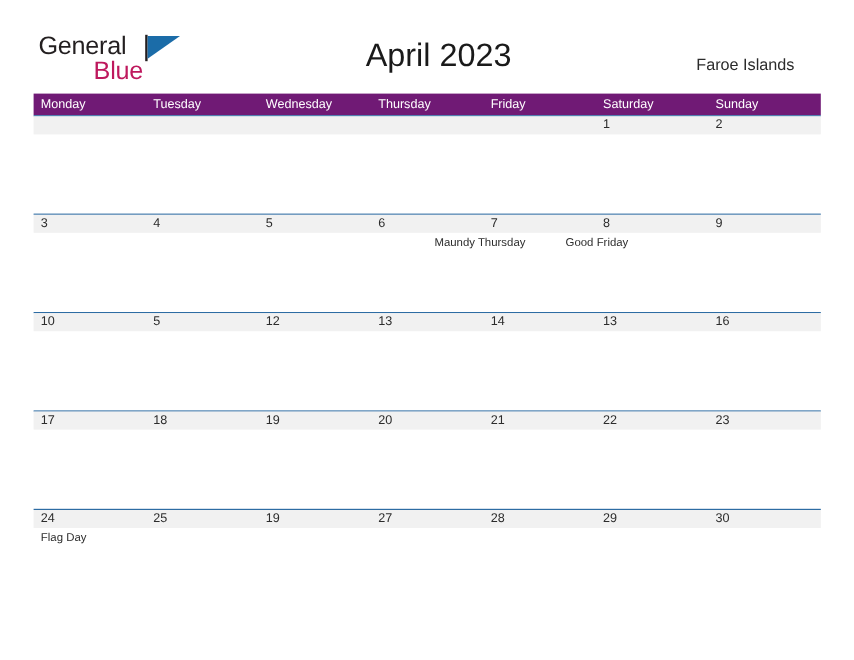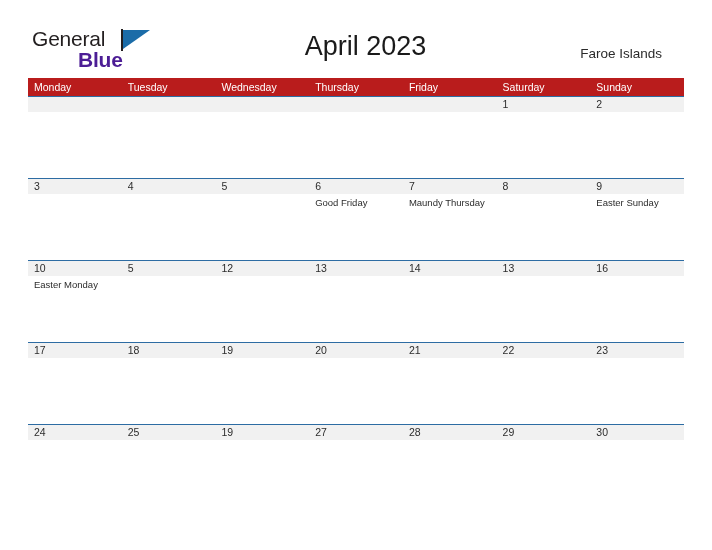--- a/index.html
+++ b/index.html
@@ -63,22 +63,21 @@
     width: 2px;
     height: 22px;
     background: #231f20;
   }
   .logo-blue {
     position: absolute;
     left: 46px;
     top: 21px;
     font-size: 21px;
     letter-spacing: -0.2px;
-    color: #4c1d95;
-    font-weight: bold;
+    color: #be185d;
   }
 
   .month-title {
     position: absolute;
     left: 0;
     right: 0;
     top: 31px;
     text-align: center;
     font-size: 27px;
     font-weight: normal;
@@ -99,21 +98,21 @@
   
   .calendar {
     position: absolute;
     left: 28px;
     top: 78px;
     width: 656px;
   }
 
   .weekday-header {
     display: flex;
-    background: #b91c1c;
+    background: #701a75;
     height: 18px;
     align-items: center;
   }
   .weekday-cell {
     flex: 1 1 0;
     padding-left: 6px;
     box-sizing: border-box;
     font-size: 10.5px;
     color: #ffffff;
     white-space: nowrap;
@@ -218,39 +217,37 @@
         <div class="date-cell">5</div>
         <div class="date-cell">6</div>
         <div class="date-cell">7</div>
         <div class="date-cell">8</div>
         <div class="date-cell">9</div>
       </div>
       <div class="week-events">
         <div class="event-cell"></div>
         <div class="event-cell"></div>
         <div class="event-cell"></div>
+        <div class="event-cell">Maundy Thursday</div>
         <div class="event-cell">Good Friday</div>
-        <div class="event-cell">Maundy Thursday</div>
-        <div class="event-cell"></div>
-        <div class="event-cell">Easter Sunday</div>
+        <div class="event-cell"></div>
       </div>
     </div>
 
     <div class="week-row">
       <div class="week-dates">
         <div class="date-cell">10</div>
         <div class="date-cell">5</div>
         <div class="date-cell">12</div>
         <div class="date-cell">13</div>
         <div class="date-cell">14</div>
         <div class="date-cell">13</div>
         <div class="date-cell">16</div>
       </div>
       <div class="week-events">
-        <div class="event-cell">Easter Monday</div>
         <div class="event-cell"></div>
         <div class="event-cell"></div>
         <div class="event-cell"></div>
         <div class="event-cell"></div>
         <div class="event-cell"></div>
         <div class="event-cell"></div>
       </div>
     </div>
 
     <div class="week-row">
@@ -277,16 +274,25 @@
     <div class="week-row">
       <div class="week-dates">
         <div class="date-cell">24</div>
         <div class="date-cell">25</div>
         <div class="date-cell">19</div>
         <div class="date-cell">27</div>
         <div class="date-cell">28</div>
         <div class="date-cell">29</div>
         <div class="date-cell">30</div>
       </div>
+      <div class="week-events">
+        <div class="event-cell">Flag Day</div>
+        <div class="event-cell"></div>
+        <div class="event-cell"></div>
+        <div class="event-cell"></div>
+        <div class="event-cell"></div>
+        <div class="event-cell"></div>
+        <div class="event-cell"></div>
+      </div>
     </div>
 
   </div>
 </div>
 
 </body></html>

